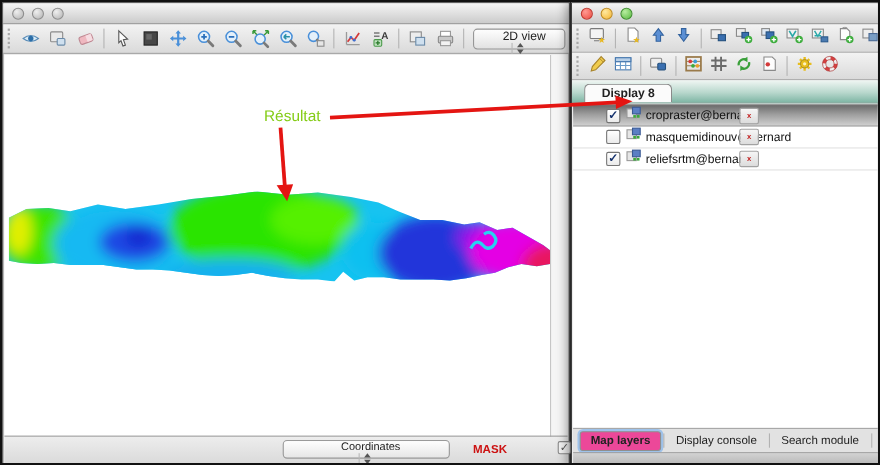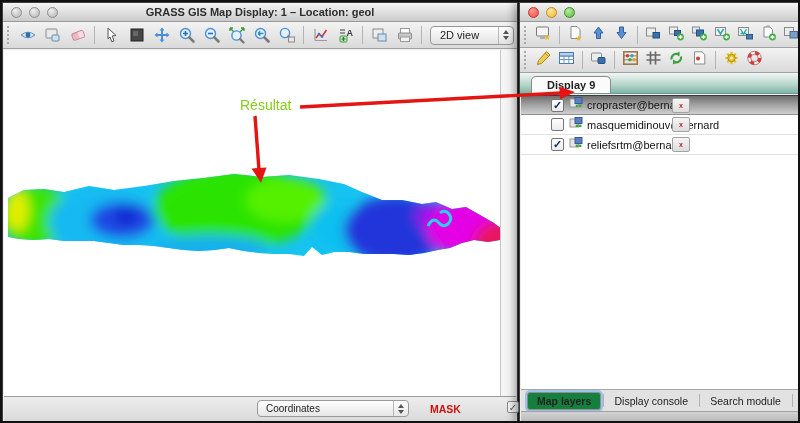--- a/index.html
+++ b/index.html
@@ -21,21 +21,21 @@
   .light.yellow { background:radial-gradient(circle at 35% 30%, #ffe9a0, #f5b52e); border:1px solid #c08c22; }
   .light.green { background:radial-gradient(circle at 35% 30%, #b8eda0, #57b93e); border:1px solid #3f8f2e; }
 
   .toolbar { display:flex; align-items:center; background:linear-gradient(#f3f3f3,#dadada); border-bottom:1px solid #a2a2a2; padding:0 3px; }
   #map-toolbar { height:27px; }
   .tbtn { width:25px; height:23px; display:flex; align-items:center; justify-content:center; flex:0 0 auto; }
   .tbtn svg { display:block; }
   .tsep { width:1px; height:18px; background:#b4b4b4; margin:0 4px; flex:0 0 auto; }
   .grip { width:5px; height:18px; border-left:2px dotted #a8a8a8; margin:0 3px 0 1px; flex:0 0 auto; }
 
-  .popup { display:flex; align-items:center; height:19px; background:linear-gradient(#fefefe,#e2e2e2); border:1px solid #979797; border-radius:4px; font-size:11px; color:#222; }
+  .popup { display:flex; align-items:center; height:19px; background:linear-gradient(#fefefe,#e2e2e2); border:1px solid #979797; border-radius:4px; font-size:11px; color:#222;flex-direction:column; }
   #view-popup { width:84px; margin-left:4px; }
   #view-popup .lbl { flex:1; padding-left:9px; }
   .stepper { width:15px; height:100%; display:flex; flex-direction:column; align-items:center; justify-content:center; border-left:1px solid #b8b8b8; }
   .stepper i { display:block; width:0; height:0; border-left:3.5px solid transparent; border-right:3.5px solid transparent; }
   .stepper .up { border-bottom:4px solid #555; margin-bottom:2px; }
   .stepper .dn { border-top:4px solid #555; }
 
   #map-canvas { position:absolute; left:1px; top:47px; width:498px; height:359px; background:#fff; overflow:hidden; }
   #map-scrollbar { position:absolute; right:1px; top:47px; width:16px; height:359px; background:#f5f5f5; border-left:1px solid #c6c6c6; }
   #map-statusbar { position:absolute; left:1px; right:1px; bottom:0; height:28px; background:linear-gradient(#ededed,#d8d8d8); border-top:1px solid #9a9a9a; }
@@ -58,37 +58,36 @@
   #layer-list { position:absolute; left:1px; right:1px; top:92px; bottom:35px; background:#fff; }
   .layer-row { position:relative; height:20px; display:flex; align-items:center; border-bottom:1px solid #e2e2e2; padding-left:30px; }
   .layer-row.selected { background:linear-gradient(180deg,#6e6e6e 0%,#9e9e9e 45%,#cfcfcf 100%); border-top:1px solid #3d3d3d; border-bottom:1px solid #8f8f8f; }
   .checkbox { width:13px; height:13px; border:1px solid #767676; border-radius:2px; background:linear-gradient(#fff,#ebebeb); font-size:11px; line-height:11px; font-weight:bold; color:#15326e; text-align:center; flex:0 0 auto; }
   .layer-icon { margin:0 4px 0 5px; flex:0 0 auto; }
   .layer-name { font-size:11px; color:#111; white-space:nowrap; }
   .xbtn { position:absolute; left:151px; top:2px; width:18px; height:15px; background:linear-gradient(#f6f6f6,#dcdcdc); border:1px solid #a2a2a2; border-radius:2px; font-size:7px; line-height:13px; text-align:center; color:#c32222; font-weight:bold; }
 
   #lm-bottom-tabs { position:absolute; left:1px; right:1px; bottom:13px; height:22px; background:#e2e2e2; border-top:1px solid #a8a8a8; display:flex; align-items:center; padding:0 6px; }
   .btab { font-size:10.5px; color:#222; padding:2px 9px; white-space:nowrap; }
-  .btab.active { font-weight:bold; background:#15803d; border:1px solid #8f8f8f; border-radius:3px; box-shadow:0 0 0 2px #9ec2ea; }
+  .btab.active { font-weight:bold; background:#ec4899; border:1px solid #8f8f8f; border-radius:3px; box-shadow:0 0 0 2px #9ec2ea; }
   .btab-sep { width:1px; height:13px; background:#b2b2b2; margin:0 2px; }
   #lm-bottom-strip { position:absolute; left:1px; right:1px; bottom:0; height:13px; background:linear-gradient(#d2d2d2,#b4b4b4); border-top:1px solid #a0a0a0; }
 </style>
 </head>
 <body>
 
 <div id="stage">
 
   <div class="window" id="map-window">
     <div class="titlebar">
       <div class="lights">
         <div class="light gray"></div>
         <div class="light gray"></div>
         <div class="light gray"></div>
       </div>
-      <div class="title">GRASS GIS Map Display: 1 – Location: geol</div>
     </div>
 
     <div class="toolbar" id="map-toolbar">
       <div class="grip"></div>
       <div class="tbtn">
           <span>
             <svg width="18" height="18" viewBox="0 0 18 18">
               <path d="M2,9 Q9,3.5 16,9 Q9,14.5 2,9Z" fill="#d8eaf6" stroke="#5b8db8"></path>
               <circle cx="9" cy="9" r="2.4" fill="#2b6ea8"></circle>
             </svg>
@@ -432,21 +431,21 @@
           <span><svg width="17" height="16" viewBox="0 0 18 18">
               <circle cx="9" cy="9" r="6" fill="none" stroke="#f0f0f0" stroke-width="3.4"></circle>
               <circle cx="9" cy="9" r="6" fill="none" stroke="#d44040" stroke-width="3.4" stroke-dasharray="4.7 4.7"></circle>
               <circle cx="9" cy="9" r="7.6" fill="none" stroke="#a33" stroke-width="0.7"></circle>
               <circle cx="9" cy="9" r="4.2" fill="none" stroke="#a33" stroke-width="0.7"></circle>
             </svg></span>
         </div>
     </div>
 
     <div id="display-tabstrip">
-      <div id="display-tab">Display 9</div>
+      <div id="display-tab">Display 8</div>
     </div>
 
     <div id="layer-list">
       <div class="layer-row selected">
         <span class="checkbox">✓</span>
         <span class="layer-icon"><svg width="14" height="14" viewBox="0 0 14 14">
               <rect x="1" y="3" width="8.5" height="8" fill="#e6e6e6" stroke="#9a9a9a"></rect>
               <rect x="6" y="1.5" width="7" height="6" fill="#5b7fc4" stroke="#3a5a94"></rect>
               <rect x="6.7" y="8.6" width="2.4" height="2.4" fill="#3aa83a"></rect>
               <rect x="10" y="8.6" width="2.4" height="2.4" fill="#3aa83a"></rect>

